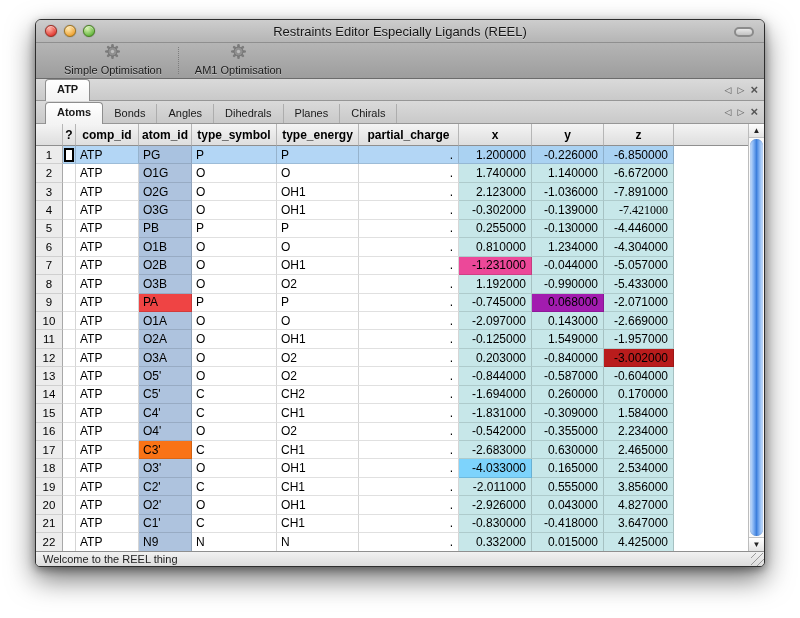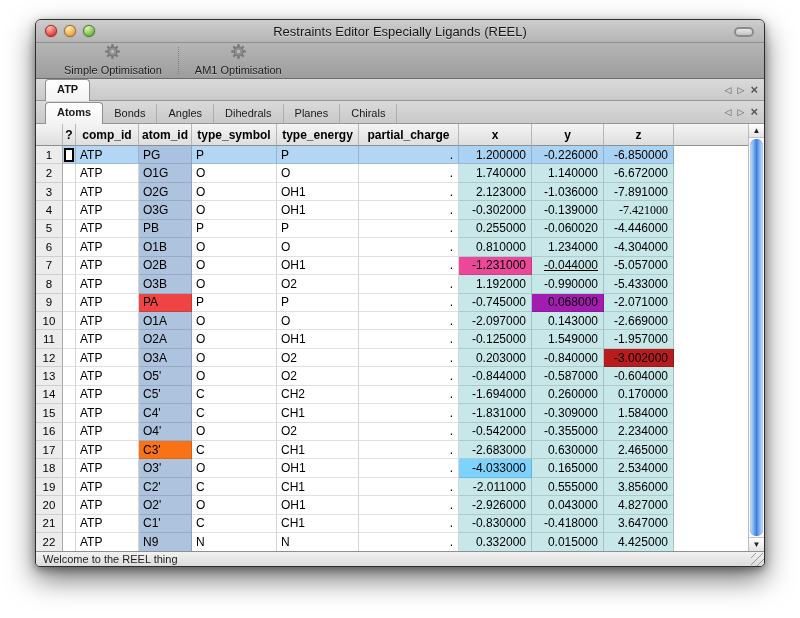--- a/index.html
+++ b/index.html
@@ -241,21 +241,21 @@
           </div>
           <div class="row">
             <div class="cell rn c-num">5</div>
             <div class="cell c-q"></div>
             <div class="cell c-comp left">ATP</div>
             <div class="cell c-atom left" style="background: rgb(174, 195, 222);">PB</div>
             <div class="cell c-sym left">P</div>
             <div class="cell c-nrg left">P</div>
             <div class="cell c-chg right">.</div>
             <div class="cell c-x right" style="background: rgb(199, 231, 233);">0.255000</div>
-            <div class="cell c-y right" style="background: rgb(199, 231, 233);">-0.060020</div>
+            <div class="cell c-y right" style="background: rgb(199, 231, 233);">-0.130000</div>
             <div class="cell c-z right" style="background: rgb(199, 231, 233);">-4.446000</div>
             <div class="cell c-fill"></div>
           </div>
           <div class="row">
             <div class="cell rn c-num">6</div>
             <div class="cell c-q"></div>
             <div class="cell c-comp left">ATP</div>
             <div class="cell c-atom left" style="background: rgb(174, 195, 222);">O1B</div>
             <div class="cell c-sym left">O</div>
             <div class="cell c-nrg left">O</div>
@@ -267,21 +267,21 @@
           </div>
           <div class="row">
             <div class="cell rn c-num">7</div>
             <div class="cell c-q"></div>
             <div class="cell c-comp left">ATP</div>
             <div class="cell c-atom left" style="background: rgb(174, 195, 222);">O2B</div>
             <div class="cell c-sym left">O</div>
             <div class="cell c-nrg left">OH1</div>
             <div class="cell c-chg right">.</div>
             <div class="cell c-x right" style="background: #ec4899;">-1.231000</div>
-            <div class="cell c-y right" style="background: rgb(199, 231, 233); text-decoration: underline;">-0.044000</div>
+            <div class="cell c-y right" style="background: rgb(199, 231, 233);">-0.044000</div>
             <div class="cell c-z right" style="background: rgb(199, 231, 233);">-5.057000</div>
             <div class="cell c-fill"></div>
           </div>
           <div class="row">
             <div class="cell rn c-num">8</div>
             <div class="cell c-q"></div>
             <div class="cell c-comp left">ATP</div>
             <div class="cell c-atom left" style="background: rgb(174, 195, 222);">O3B</div>
             <div class="cell c-sym left">O</div>
             <div class="cell c-nrg left">O2</div>

